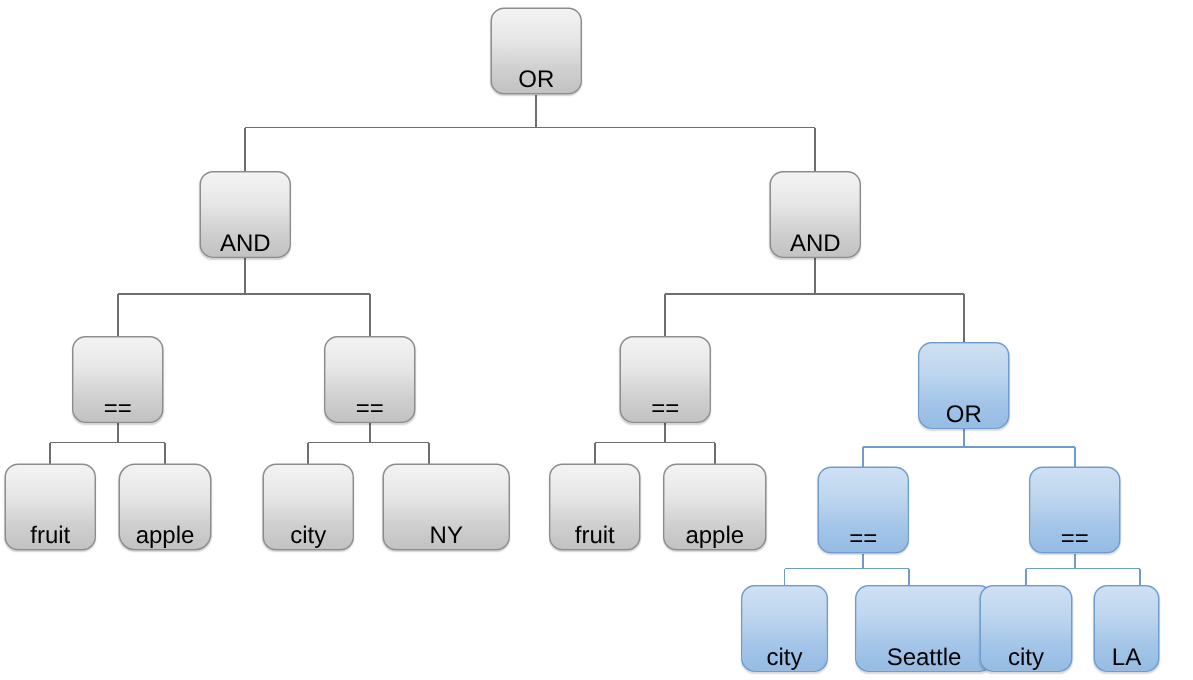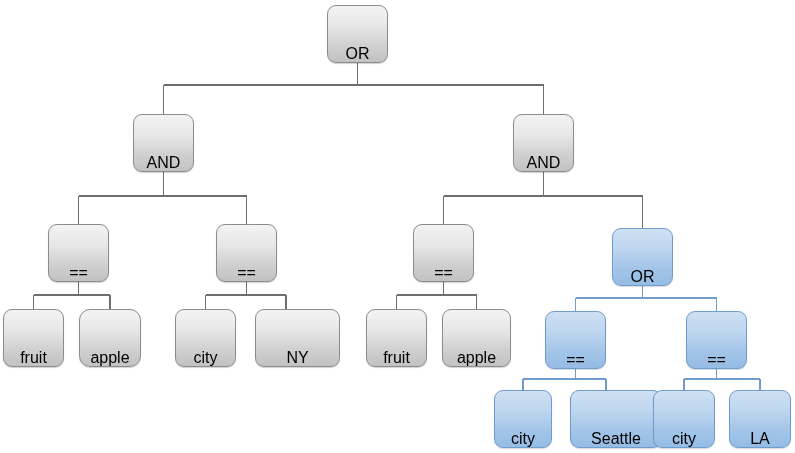--- a/index.html
+++ b/index.html
@@ -144,17 +144,17 @@
       </div>
       <div class="node blue" style="left: 494px; top: 390px; width: 58px; height: 58px;">
         <span class="lbl">city</span>
       </div>
       <div class="node blue" style="left: 570px; top: 390px; width: 92px; height: 58px;">
         <span class="lbl">Seattle</span>
       </div>
       <div class="node blue" style="left: 653px; top: 390px; width: 62px; height: 58px;">
         <span class="lbl">city</span>
       </div>
-      <div class="node blue" style="left: 729px; top: 390px; width: 62px; height: 58px;">
+      <div class="node blue" style="left: 729px; top: 390px; width: 44px; height: 58px;">
         <span class="lbl">LA</span>
       </div>
     </div>
 </div>
 
 </body></html>

